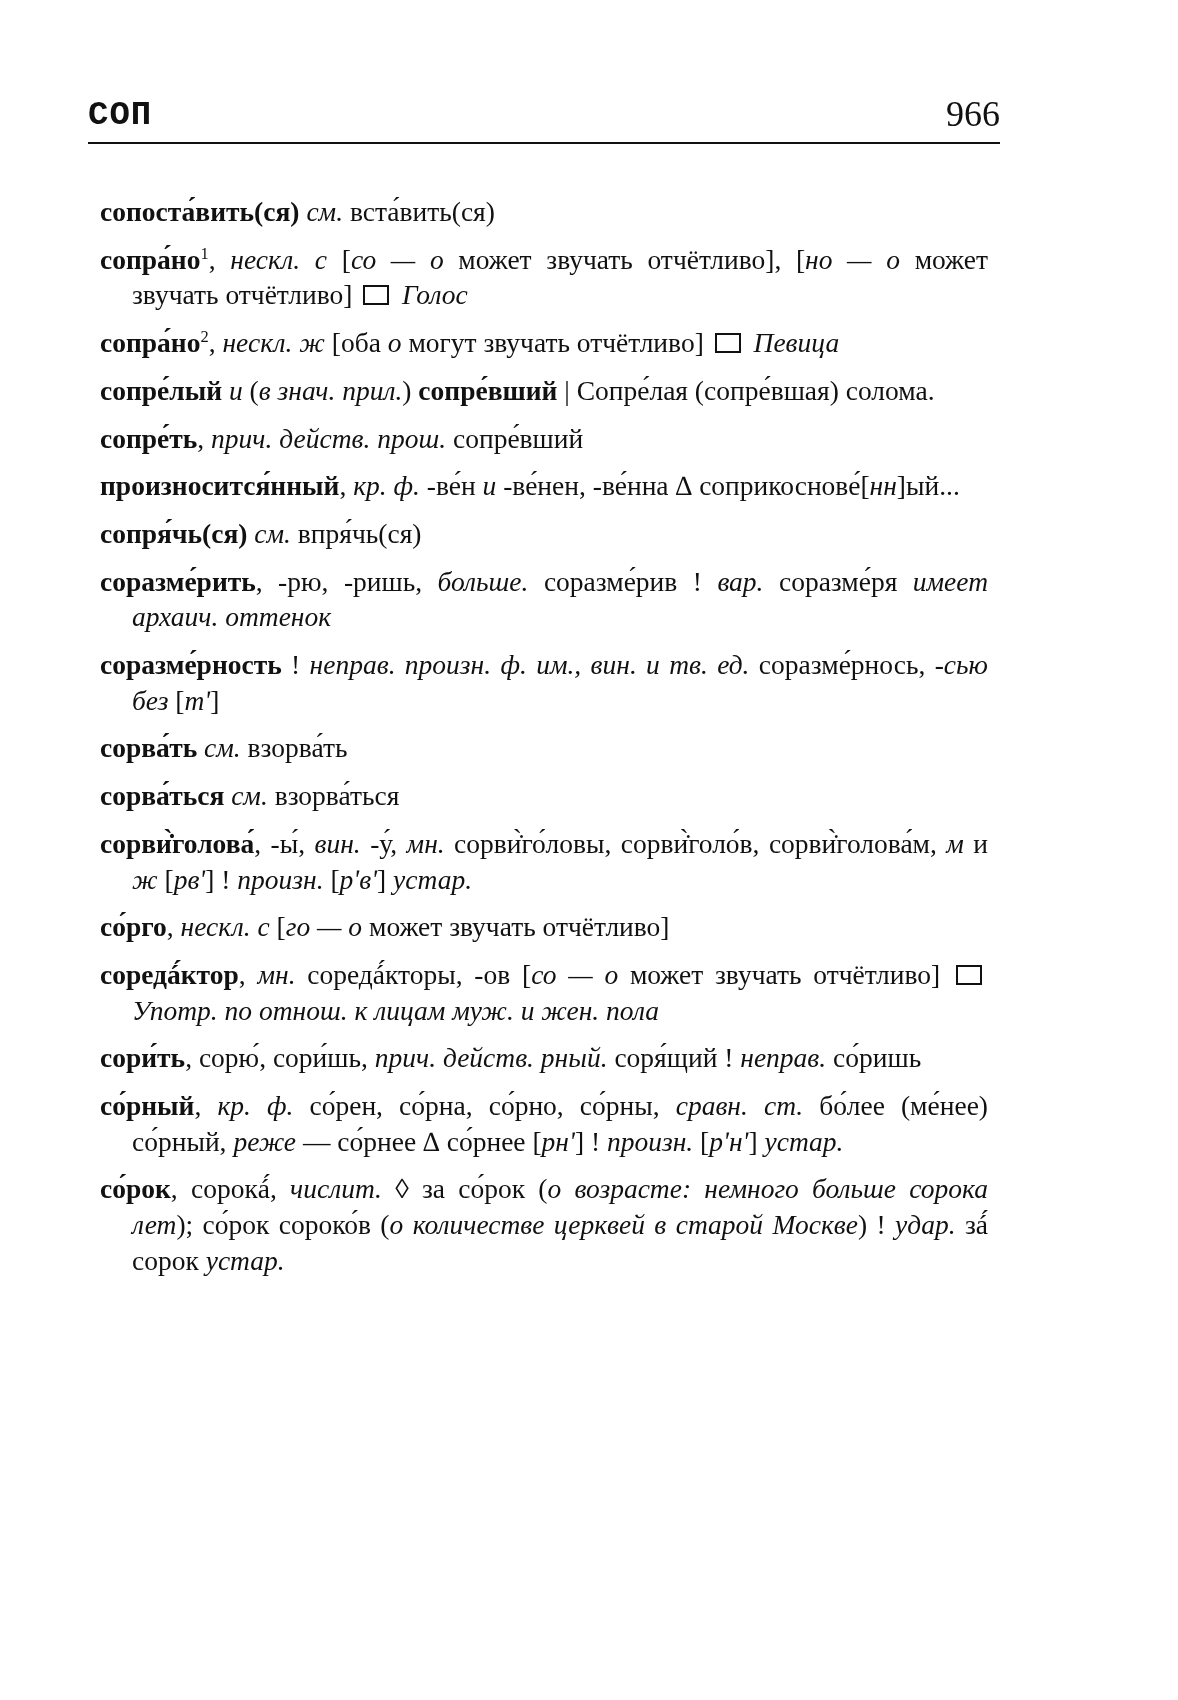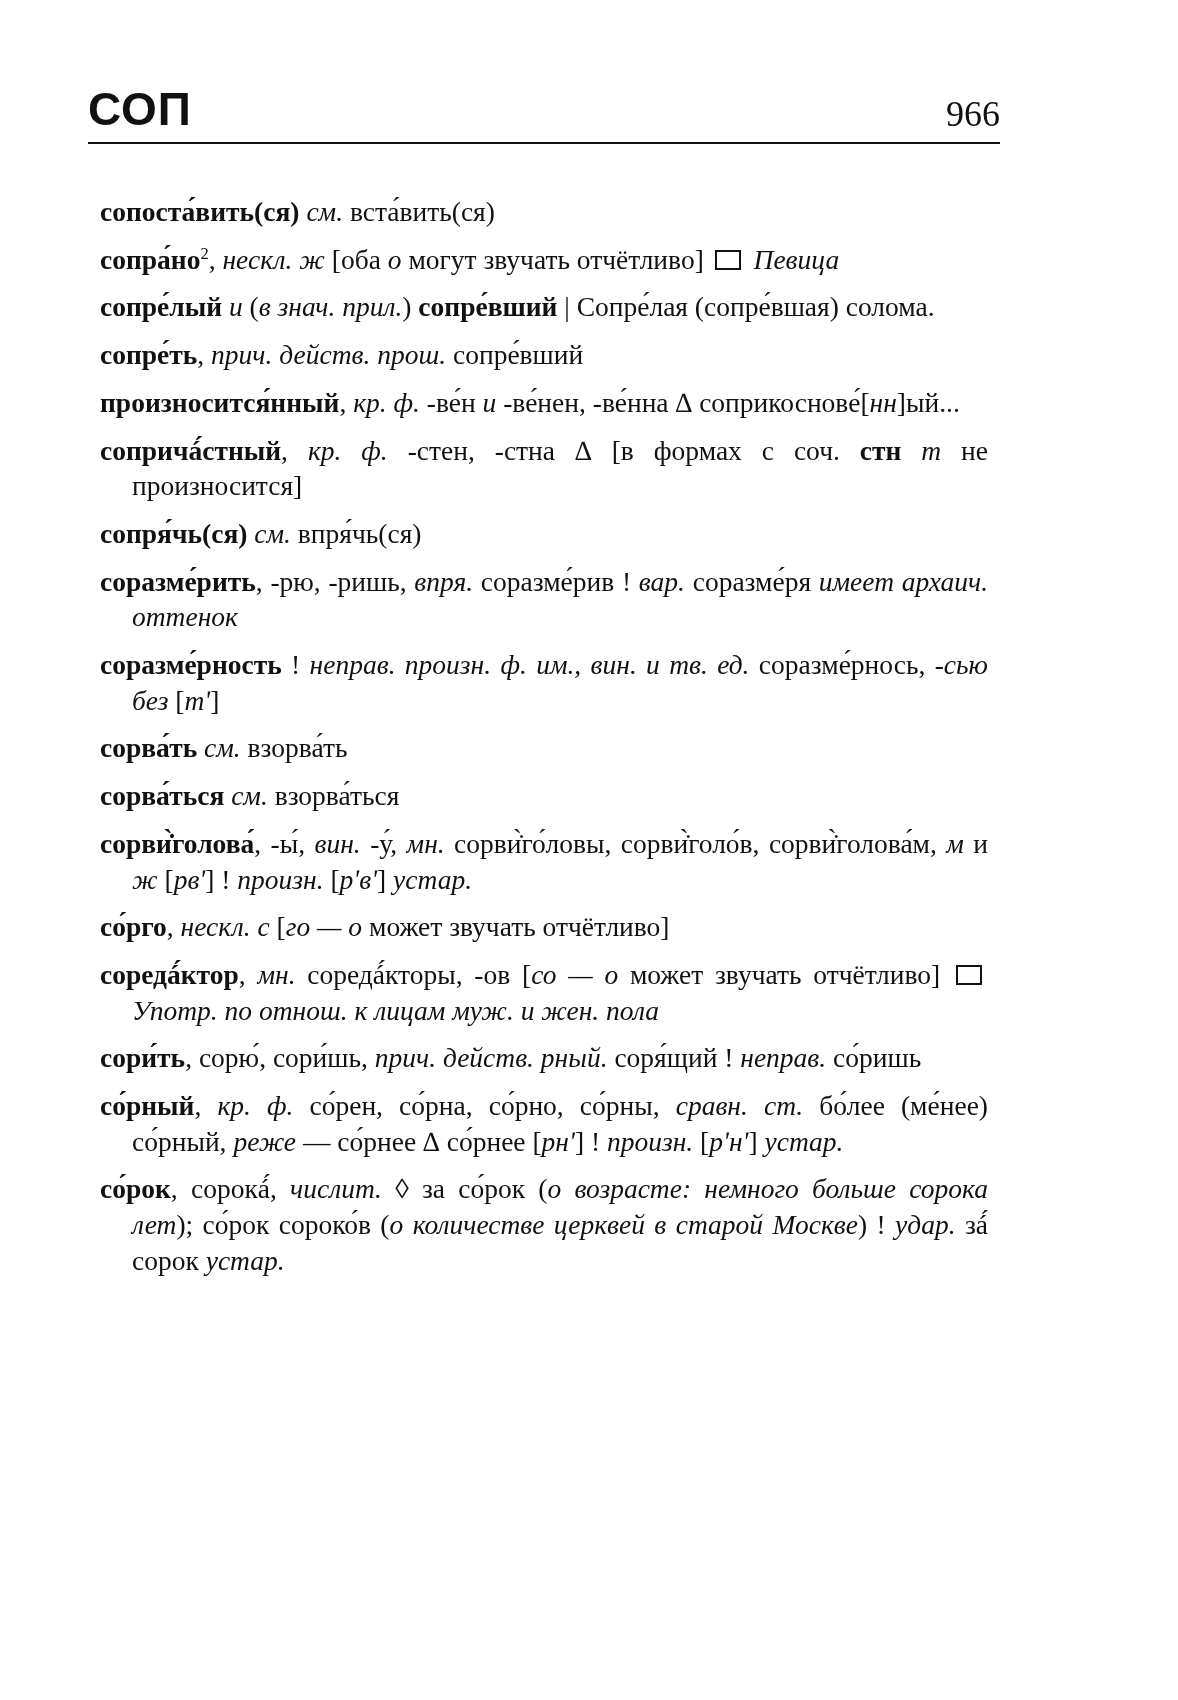--- a/index.html
+++ b/index.html
@@ -1,45 +1,45 @@
 <!DOCTYPE html>
 <html><head>
 <meta charset="utf-8">
 <style>
   html, body { margin: 0; padding: 0; background: #ffffff; }
   body { width: 1178px; height: 1700px; position: relative; overflow: hidden; color: #111; }
   .page { position: absolute; left: 88px; top: 78px; width: 912px; }
   .running-head { display: flex; justify-content: space-between; align-items: flex-end;
     border-bottom: 2px solid #111; padding-bottom: 10px; height: 54px; }
-  .head-word { font-family: Liberation Sans, sans-serif; font-weight: bold; font-size: 46px; letter-spacing: 1px; line-height: 1; }
+  .head-word { font-family: Liberation Mono, monospace; font-weight: bold; font-size: 34px; letter-spacing: 1px; line-height: 1; }
   .page-number { font-family: "Liberation Serif", serif; font-size: 36px; line-height: 1; }
   .entries { margin-top: 50px; font-family: "Liberation Serif", serif; font-size: 27.5px; line-height: 35.7px; text-align: justify; }
   .entry { padding-left: 32px; text-indent: -32px; margin: 12px; }
   .hw { font-weight: bold; }
   .it { font-style: italic; }
   .box { display: inline-block; width: 22px; height: 16px; border: 2px solid #111; vertical-align: -1px; margin: 0 6px 0 4px; }
   sup { font-size: 60%; line-height: 0; }
 </style>
 </head>
 <body>
 
 <div class="page">
   <div class="running-head">
     <span class="head-word">СОП</span>
     <span class="page-number">966</span>
   </div>
   <div class="entries" id="entries">
       <p class="entry"><span class="hw">сопоста́вить(ся)</span><span> </span><span class="it">см.</span><span> вста́вить(ся)</span></p>
+      <p class="entry"><span class="hw">сопра́но</span><sup>1</sup><span>, </span><span class="it">нескл. с</span><span> [</span><span class="it">со — о</span><span> может звучать отчётливо], [</span><span class="it">но — о</span><span> может звучать отчётливо] </span><span class="box"></span><span> </span><span class="it">Голос</span></p>
       <p class="entry"><span class="hw">сопра́но</span><sup>2</sup><span>, </span><span class="it">нескл. ж</span><span> [оба </span><span class="it">о</span><span> могут звучать отчётливо] </span><span class="box"></span><span> </span><span class="it">Певица</span></p>
       <p class="entry"><span class="hw">сопре́лый</span><span> </span><span class="it">и</span><span> (</span><span class="it">в знач. прил.</span><span>) </span><span class="hw">сопре́вший</span><span> | Сопре́лая (сопре́вшая) солома.</span></p>
       <p class="entry"><span class="hw">сопре́ть</span><span>, </span><span class="it">прич. действ. прош.</span><span> сопре́вший</span></p>
       <p class="entry"><span class="hw">произносится́нный</span><span>, </span><span class="it">кр. ф.</span><span> -ве́н </span><span class="it">и</span><span> -ве́нен, -ве́нна ∆ соприкоснове́[</span><span class="it">нн</span><span>]ый...</span></p>
-      <p class="entry"><span class="hw">сопричá́стный</span><span>, </span><span class="it">кр. ф.</span><span> -стен, -стна ∆ [в формах с соч. </span><span class="hw">стн</span><span> </span><span class="it">т</span><span> не произносится]</span></p>
       <p class="entry"><span class="hw">сопря́чь(ся)</span><span> </span><span class="it">см.</span><span> впря́чь(ся)</span></p>
-      <p class="entry"><span class="hw">соразме́рить</span><span>, -рю, -ришь, </span><span class="it">впря.</span><span> соразме́рив ! </span><span class="it">вар.</span><span> соразме́ря </span><span class="it">имеет архаич. оттенок</span></p>
+      <p class="entry"><span class="hw">соразме́рить</span><span>, -рю, -ришь, </span><span class="it">больше.</span><span> соразме́рив ! </span><span class="it">вар.</span><span> соразме́ря </span><span class="it">имеет архаич. оттенок</span></p>
       <p class="entry"><span class="hw">соразме́рность</span><span> ! </span><span class="it">неправ. произн. ф. им., вин. и тв. ед.</span><span> соразме́рнось, -</span><span class="it">сью без</span><span> [</span><span class="it">тʹ</span><span>]</span></p>
       <p class="entry"><span class="hw">сорва́ть</span><span> </span><span class="it">см.</span><span> взорва́ть</span></p>
       <p class="entry"><span class="hw">сорва́ться</span><span> </span><span class="it">см.</span><span> взорва́ться</span></p>
       <p class="entry"><span class="hw">сорви̇̀голова́</span><span>, -ы́, </span><span class="it">вин.</span><span> -у́, </span><span class="it">мн.</span><span> сорви̇̀го́ловы, сорви̇̀голо́в, сорви̇̀голова́м, </span><span class="it">м</span><span> и </span><span class="it">ж</span><span> [</span><span class="it">рвʹ</span><span>] ! </span><span class="it">произн.</span><span> [</span><span class="it">рʹвʹ</span><span>] </span><span class="it">устар.</span></p>
       <p class="entry"><span class="hw">со́рго</span><span>, </span><span class="it">нескл. с</span><span> [</span><span class="it">го — о</span><span> может звучать отчётливо]</span></p>
       <p class="entry"><span class="hw">соредá́ктор</span><span>, </span><span class="it">мн.</span><span> соредá́кторы, -ов [</span><span class="it">со — о</span><span> может звучать отчётливо] </span><span class="box"></span><span> </span><span class="it">Употр. по отнош. к лицам муж. и жен. пола</span></p>
       <p class="entry"><span class="hw">сори́ть</span><span>, сорю́, сори́шь, </span><span class="it">прич. действ. рный.</span><span> соря́щий ! </span><span class="it">неправ.</span><span> со́ришь</span></p>
       <p class="entry"><span class="hw">со́рный</span><span>, </span><span class="it">кр. ф.</span><span> со́рен, со́рна, со́рно, со́рны, </span><span class="it">сравн. ст.</span><span> бо́лее (ме́нее) со́рный, </span><span class="it">реже</span><span> — со́рнее ∆ со́рнее [</span><span class="it">рнʹ</span><span>] ! </span><span class="it">произн.</span><span> [</span><span class="it">рʹнʹ</span><span>] </span><span class="it">устар.</span></p>
       <p class="entry"><span class="hw">со́рок</span><span>, сорокá́, </span><span class="it">числит.</span><span> ◊ за со́рок (</span><span class="it">о возрасте: немного больше сорока лет</span><span>); со́рок сороко́в (</span><span class="it">о количестве церквей в старой Москве</span><span>) ! </span><span class="it">удар.</span><span> зá́ сорок </span><span class="it">устар.</span></p>
     </div>

